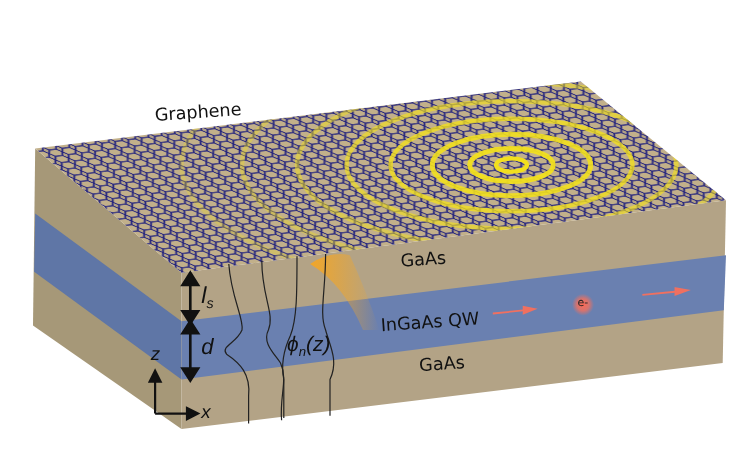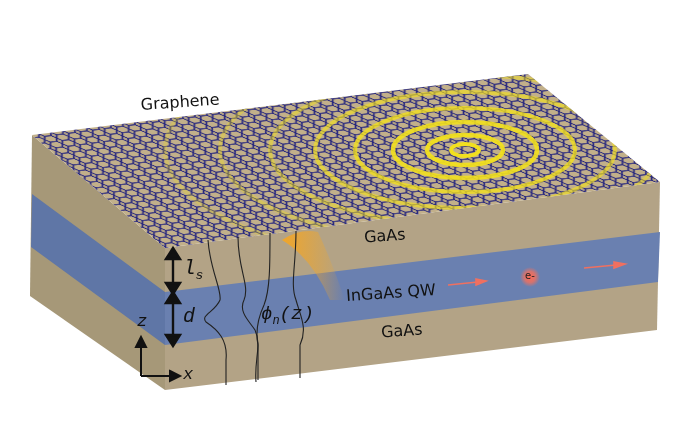--- a/index.html
+++ b/index.html
@@ -5,21 +5,21 @@
   html, body { margin: 0; padding: 0; background: #ffffff; }
   body { width: 684px; height: 425px; overflow: hidden; position: relative;
          font-family: "DejaVu Sans", sans-serif; }
   #stage { position: absolute; left: 0; top: 0; width: 684px; height: 425px; }
   .lbl { position: absolute; color: #111; white-space: nowrap; }
   .lbl-graphene { left: 140px; top: 95px; font-size: 16px; transform: rotate(-4deg); transform-origin: left top; }
   .lbl-gaas-top { left: 364px; top: 226px; font-size: 16px; transform: rotate(-4deg); }
   .lbl-qw { left: 346px; top: 283px; font-size: 16px; transform: rotate(-4deg); }
   .lbl-gaas-bot { left: 381px; top: 321px; font-size: 16px; transform: rotate(-4deg); }
   .lbl-electron { left: 525px; top: 270px; font-size: 10px; color: #222; }
-  .math { font-family: Liberation Mono, monospace; font-style: italic; }
+  .math { font-family: Liberation Sans, sans-serif; font-style: italic; }
   .lbl-ls { left: 183px; top: 257px; font-size: 21px; }
   .lbl-ls sub { font-size: 13px; }
   .lbl-d { left: 183px; top: 305px; font-size: 20px; }
   .lbl-phi { left: 261px; top: 303px; font-size: 19px; }
   .lbl-phi sub { font-size: 12px; }
   .lbl-z { left: 137px; top: 312px; font-size: 17px; }
   .lbl-x { left: 183px; top: 365px; font-size: 17px; }
 </style>
 </head>
 <body>

